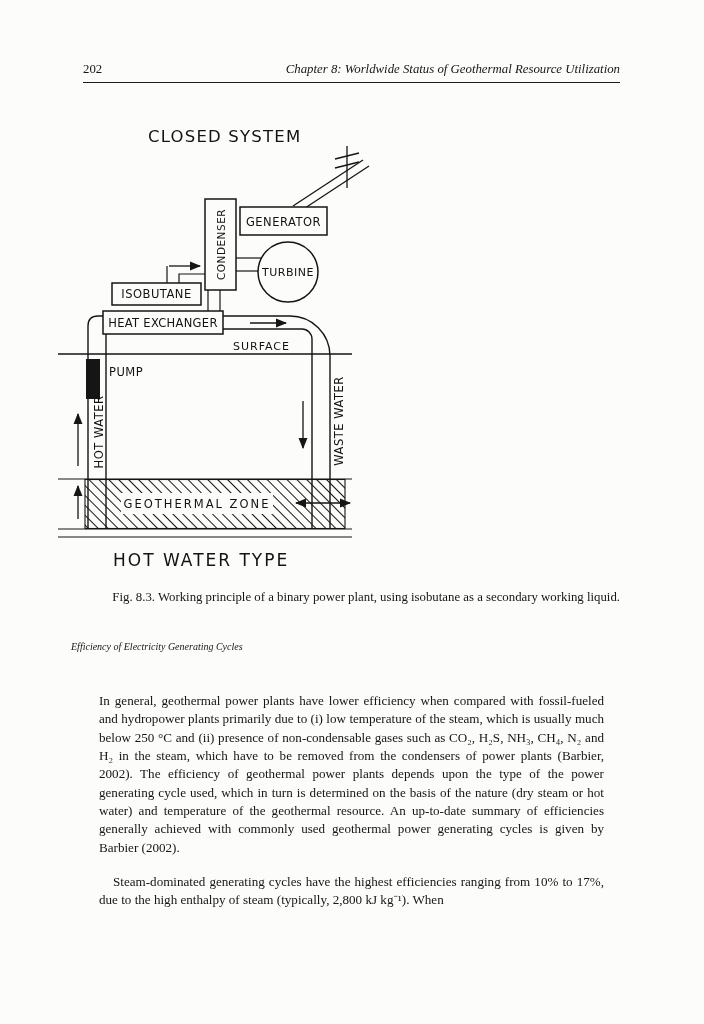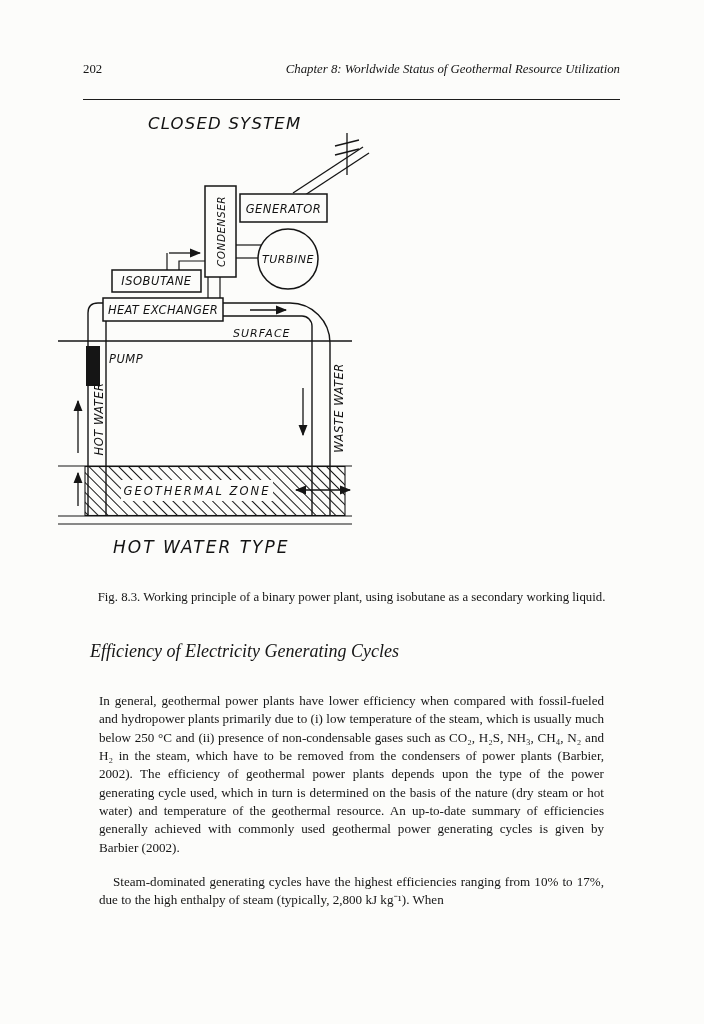--- a/index.html
+++ b/index.html
@@ -10,33 +10,33 @@
     background:#fcfcfa;
     color:#151515;
     font-family:"Liberation Serif", serif;
     overflow:hidden;
   }
   .header {
     position:absolute; left:83px; right:84px; top:62px;
     display:flex; justify-content:space-between; align-items:baseline;
     font-size:12.8px;
     border-bottom:1.3px solid #1c1c1c;
-    padding-bottom:22px;
+    padding-bottom:5px;
   }
   .running-head { font-style:italic;text-align:right; }
-  .diagram { position:absolute; left:55px; top:101px;font-style:italic; }
+  .diagram { position:absolute; left:55px; top:114px; }
   .diagram svg text { fill:#131313; font-family:"DejaVu Sans", sans-serif; }
   .diagram svg { stroke-linecap:butt; }
   .caption {
     position:absolute; left:83px; top:588px; width:537px;
-    font-size:12.8px; line-height:1.45; text-align:center;
+    font-size:12.8px; line-height:1.45; text-align:right;
   }
   .section-heading {
-    position:absolute; left:90px; top:641px;
-    font-size:18px; font-style:italic;
+    position:absolute; left:71px; top:641px;
+    font-size:10px; font-style:italic;
   }
   .body-text {
     position:absolute; left:83px; top:676px; width:537px;
     font-size:13.1px; line-height:1.4; text-align:justify;
   }
   .body-text p { margin:16px; }
   .body-text p + p { text-indent:14px; }
 </style>
 </head>
 <body>

